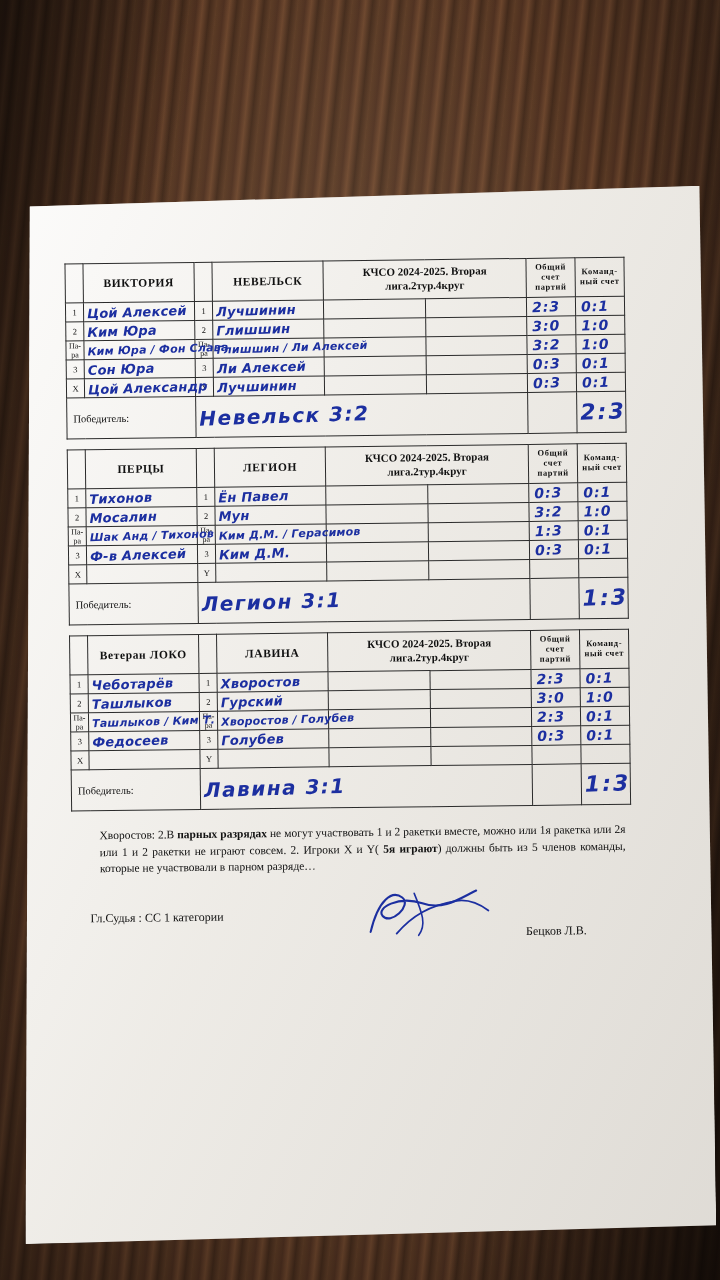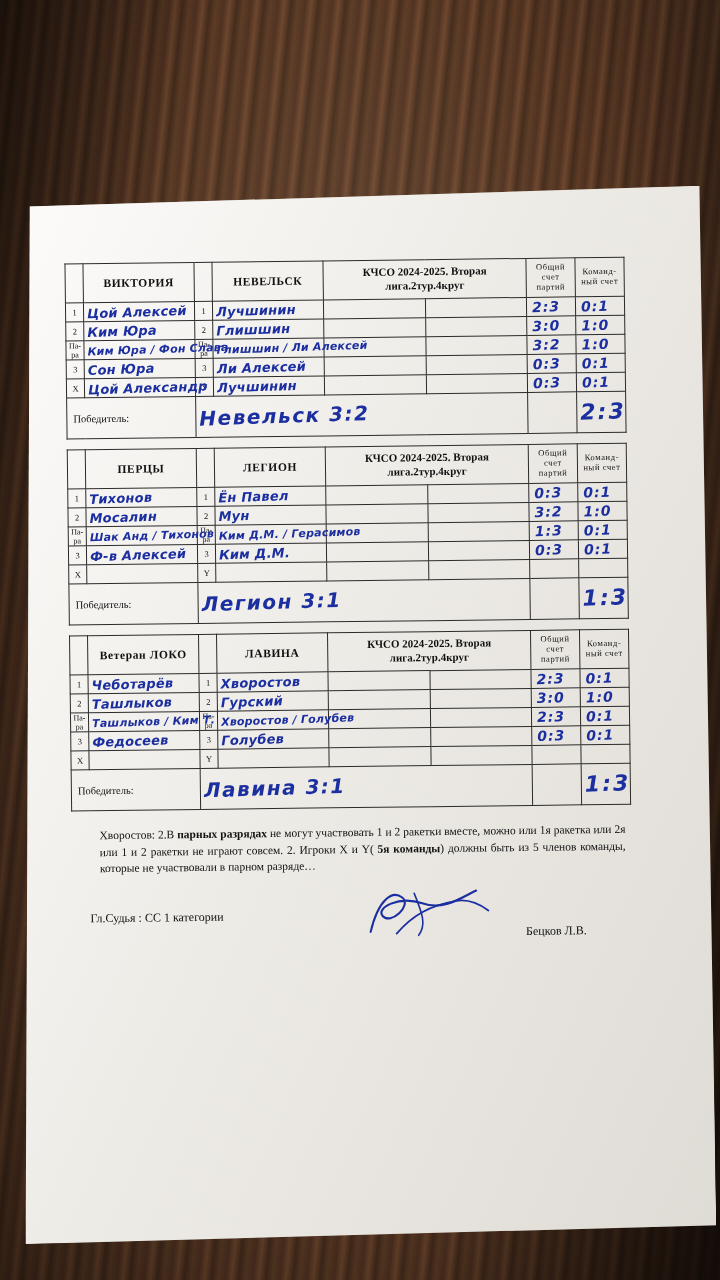--- a/index.html
+++ b/index.html
@@ -39,21 +39,21 @@
   }
   .sheet{
     position:absolute;left:62px;top:70px;width:560px;
     color:#111;
   }
   table{border-collapse:collapse;width:100%;table-layout:fixed;}
   td,th{border:1px solid #2b2b2b;padding:0;vertical-align:middle;}
   .block{margin-bottom:0;}
   .hdr td{height:34px;text-align:center;font-size:11.5px;font-weight:bold;letter-spacing:.6px;}
   .hdr .title{font-weight:bold;font-size:11px;line-height:1.25;letter-spacing:0;padding:2px 4px;}
-  .hdr .sm{font-size:8.5px;font-weight:normal;line-height:1.15;padding:1px 2px;}
+  .hdr .sm{font-size:8.5px;font-weight:bold;line-height:1.15;padding:1px 2px;}
   .num{width:17px;text-align:center;font-size:8.5px;}
   .nm{width:110px;}
   .emptycell{}
   .row td{height:16.5px;}
   .score{width:44px;}
   .tscore{width:44px;margin-left:32px;}
   .hand{
     font-family:"DejaVu Sans", sans-serif;
     color:#1c2fa0;
     font-size:13px;
@@ -314,21 +314,21 @@
           <td colspan="4"><span class="hand win">Лавина  3:1</span></td>
           <td></td>
           <td><span class="hand big">1:3</span></td>
         </tr>
       </tbody>
         </table>
 
       <div class="notes">
         <span>Хворостов:</span>
         <span>2.В </span><b>парных разрядах</b><span> не могут участвовать 1 и 2 ракетки вместе, можно или 1я ракетка или 2я или 1 и 2 ракетки не играют совсем.</span>
-        <span>2. Игроки  X и Y( </span><b>5я команды</b><span>) должны быть из 5 членов команды, которые  не   участвовали в парном разряде…</span>
+        <span>2. Игроки  X и Y( </span><b>5я играют</b><span>) должны быть из 5 членов команды, которые  не   участвовали в парном разряде…</span>
       </div>
 
       <div class="judge">
         <span>Гл.Судья : СС 1 категории</span>
         <span class="right">Бецков Л.В.</span>
         <span class="sig">
           <svg width="150" height="52" viewBox="0 0 150 52">
             <path d="M18 46 C26 14, 40 4, 50 12 C60 20, 38 40, 30 30 C24 22, 46 10, 70 18 C92 26, 110 12, 124 6" fill="none" stroke="#1c2fa0" stroke-width="2.1" stroke-linecap="round"></path>
             <path d="M44 48 C60 30, 78 20, 104 16 C118 14, 128 20, 136 26" fill="none" stroke="#1c2fa0" stroke-width="1.8" stroke-linecap="round"></path>
             <path d="M62 8 C70 28, 74 40, 66 50" fill="none" stroke="#1c2fa0" stroke-width="1.6" stroke-linecap="round"></path>

